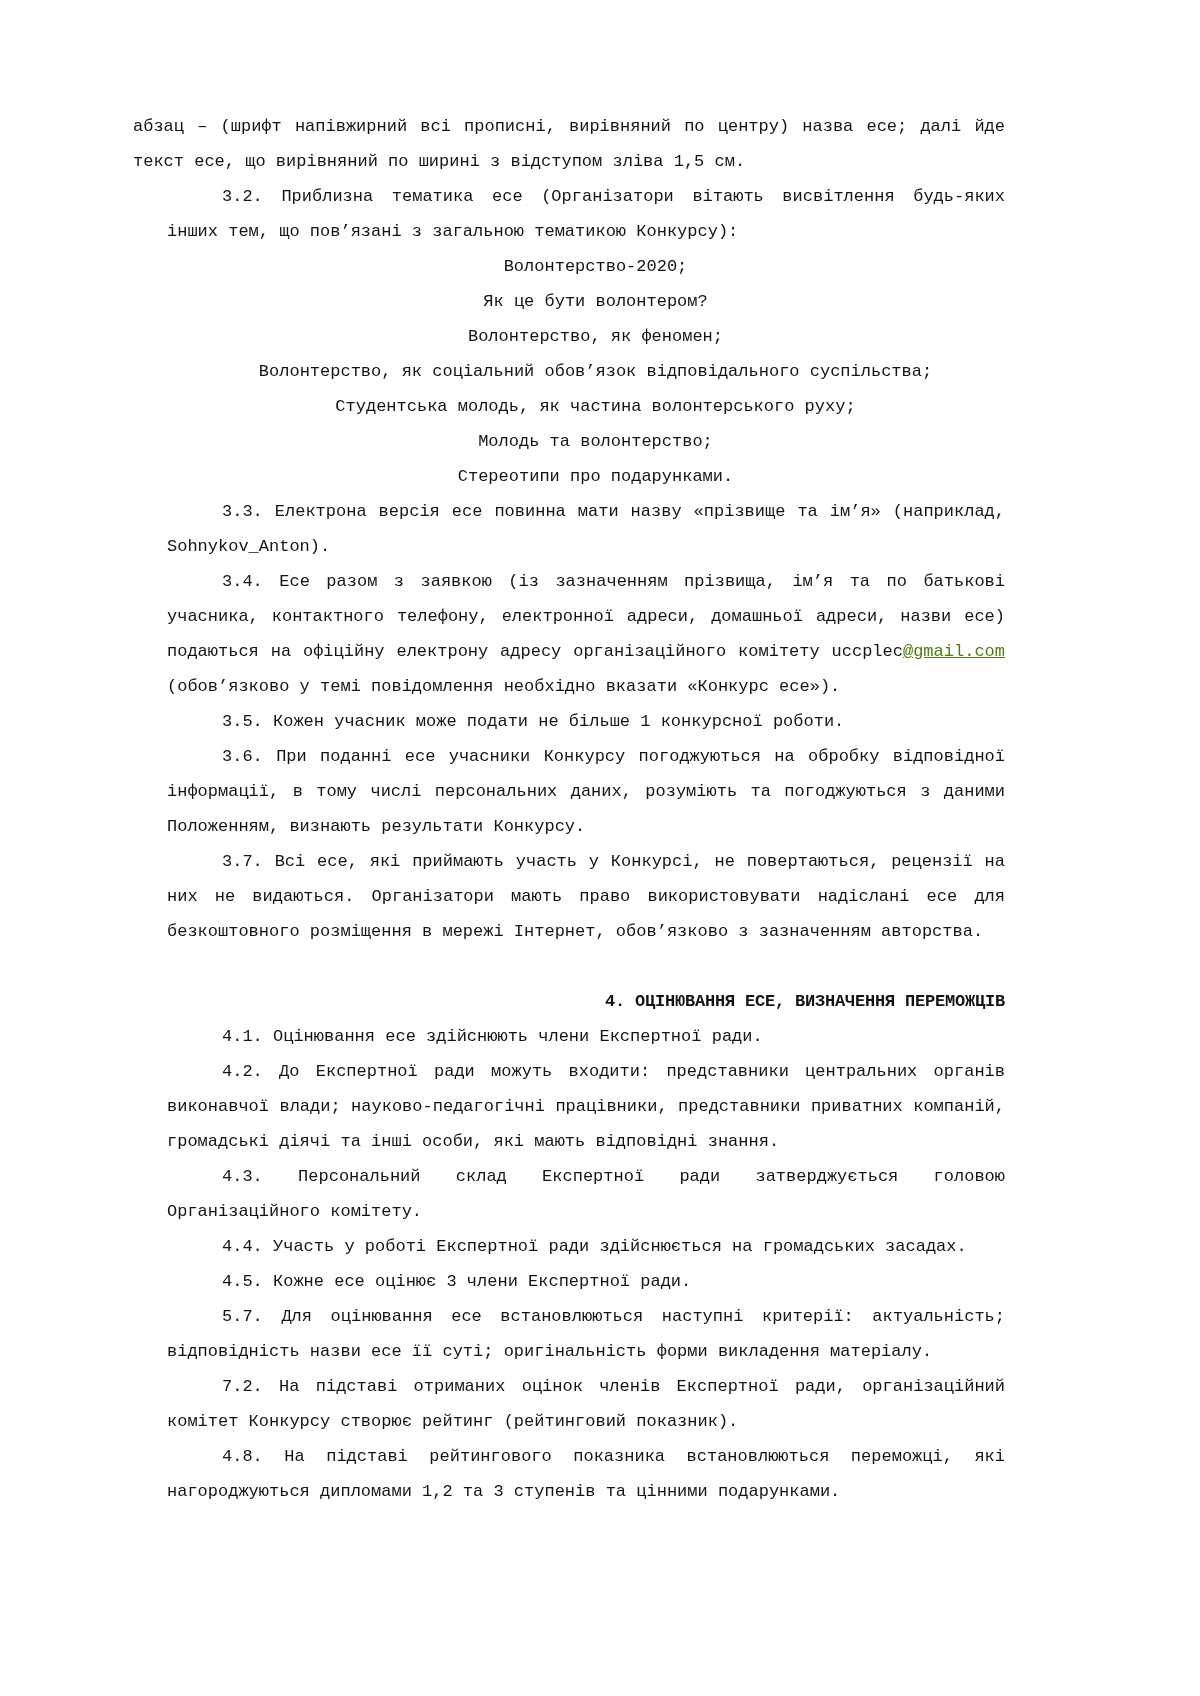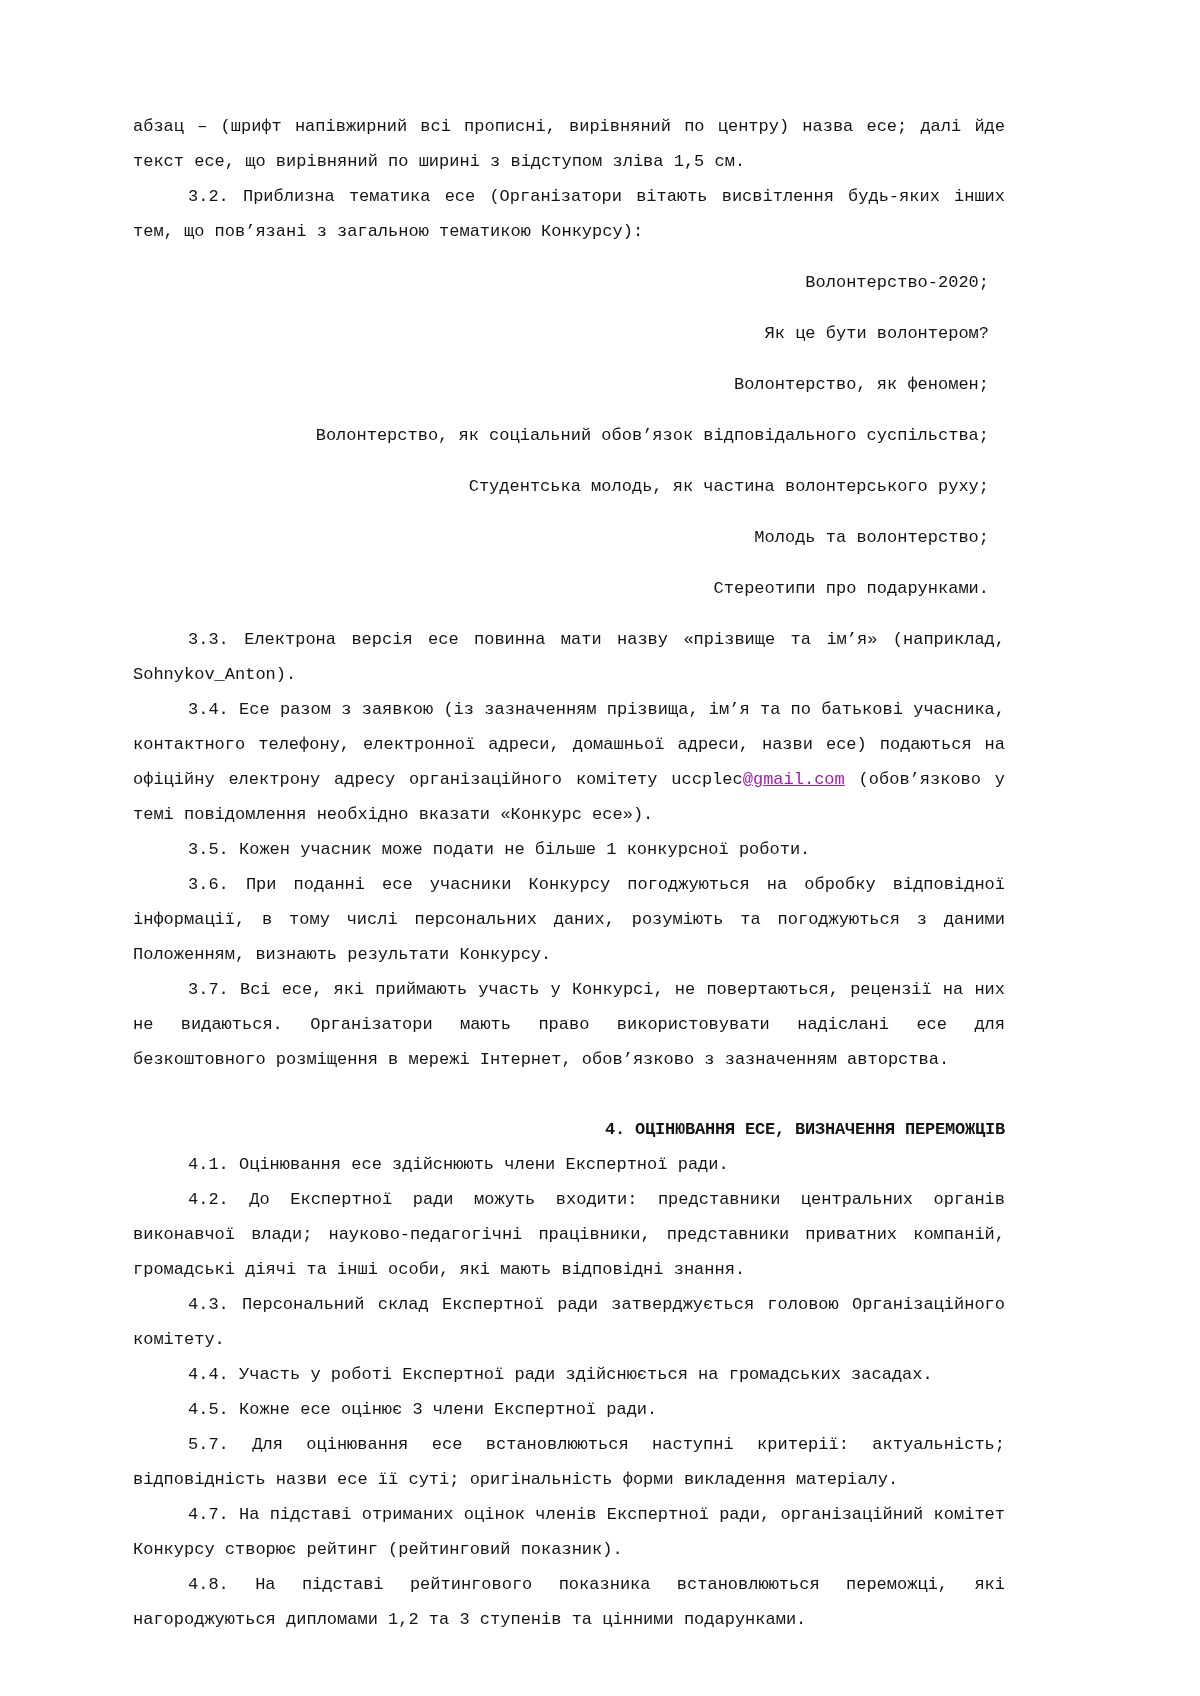--- a/index.html
+++ b/index.html
@@ -8,30 +8,30 @@
     position: absolute;
     left: 133px;
     top: 109px;
     width: 872px;
     font-family: Liberation Mono, monospace;
     font-size: 17px;
     line-height: 35px;
     color: #141414;
   }
   .p { margin: 0; text-align: justify; text-align-last: left; }
-  .ind { text-indent: 55px; }
-  .list-item { margin: 16px; padding-left: 53px; text-align: right; }
+  .ind { text-indent: 55px; margin-left: 34px; }
+  .list-item { margin: 0; padding-left: 53px; text-align: center; }
   .heading {
     margin: 35px 0 0 0;
     padding-left: 42px;
     font-weight: bold;
     text-align: right;
     letter-spacing: -0.2px;
   }
-  .email { text-decoration: underline; color: #a21caf; }
+  .email { text-decoration: underline; color: #4d7c0f; }
 </style>
 </head>
 <body>
 
 <div class="page">
   <p class="p">абзац – (шрифт напівжирний всі прописні, вирівняний по центру) назва есе; далі йде текст есе, що вирівняний по ширині з відступом зліва 1,5 см.</p>
 
   <p class="p ind">3.2. Приблизна тематика есе (Організатори вітають висвітлення будь-яких інших тем, що  пов’язані з загальною тематикою Конкурсу):</p>
 
   <div>
@@ -53,15 +53,15 @@
   <p class="p ind">3.7. Всі есе, які приймають участь у  Конкурсі, не повертаються, рецензії на них не видаються. Організатори мають право використовувати надіслані есе для безкоштовного розміщення в мережі Інтернет, обов’язково з зазначенням авторства.</p>
 
   <p class="heading">4. ОЦІНЮВАННЯ ЕСЕ, ВИЗНАЧЕННЯ ПЕРЕМОЖЦІВ</p>
 
   <p class="p ind">4.1. Оцінювання есе здійснюють члени Експертної ради.</p>
   <p class="p ind">4.2. До Експертної ради можуть входити: представники центральних органів виконавчої влади; науково-педагогічні працівники, представники приватних компаній, громадські діячі та інші особи, які мають відповідні знання.</p>
   <p class="p ind">4.3. Персональний склад Експертної ради затверджується головою Організаційного комітету.</p>
   <p class="p ind">4.4. Участь у роботі Експертної ради здійснюється на громадських засадах.</p>
   <p class="p ind">4.5. Кожне есе оцінює 3 члени Експертної ради.</p>
   <p class="p ind">5.7. Для оцінювання есе встановлюються наступні критерії: актуальність; відповідність назви есе її суті; оригінальність форми викладення матеріалу.</p>
-  <p class="p ind">4.7. На підставі отриманих оцінок членів Експертної ради, організаційний комітет Конкурсу створює рейтинг (рейтинговий показник).</p>
+  <p class="p ind">7.2. На підставі отриманих оцінок членів Експертної ради, організаційний комітет Конкурсу створює рейтинг (рейтинговий показник).</p>
   <p class="p ind">4.8. На підставі рейтингового показника встановлюються переможці, які нагороджуються дипломами 1,2 та 3 ступенів та цінними подарунками.</p>
 </div>
 
 </body></html>

